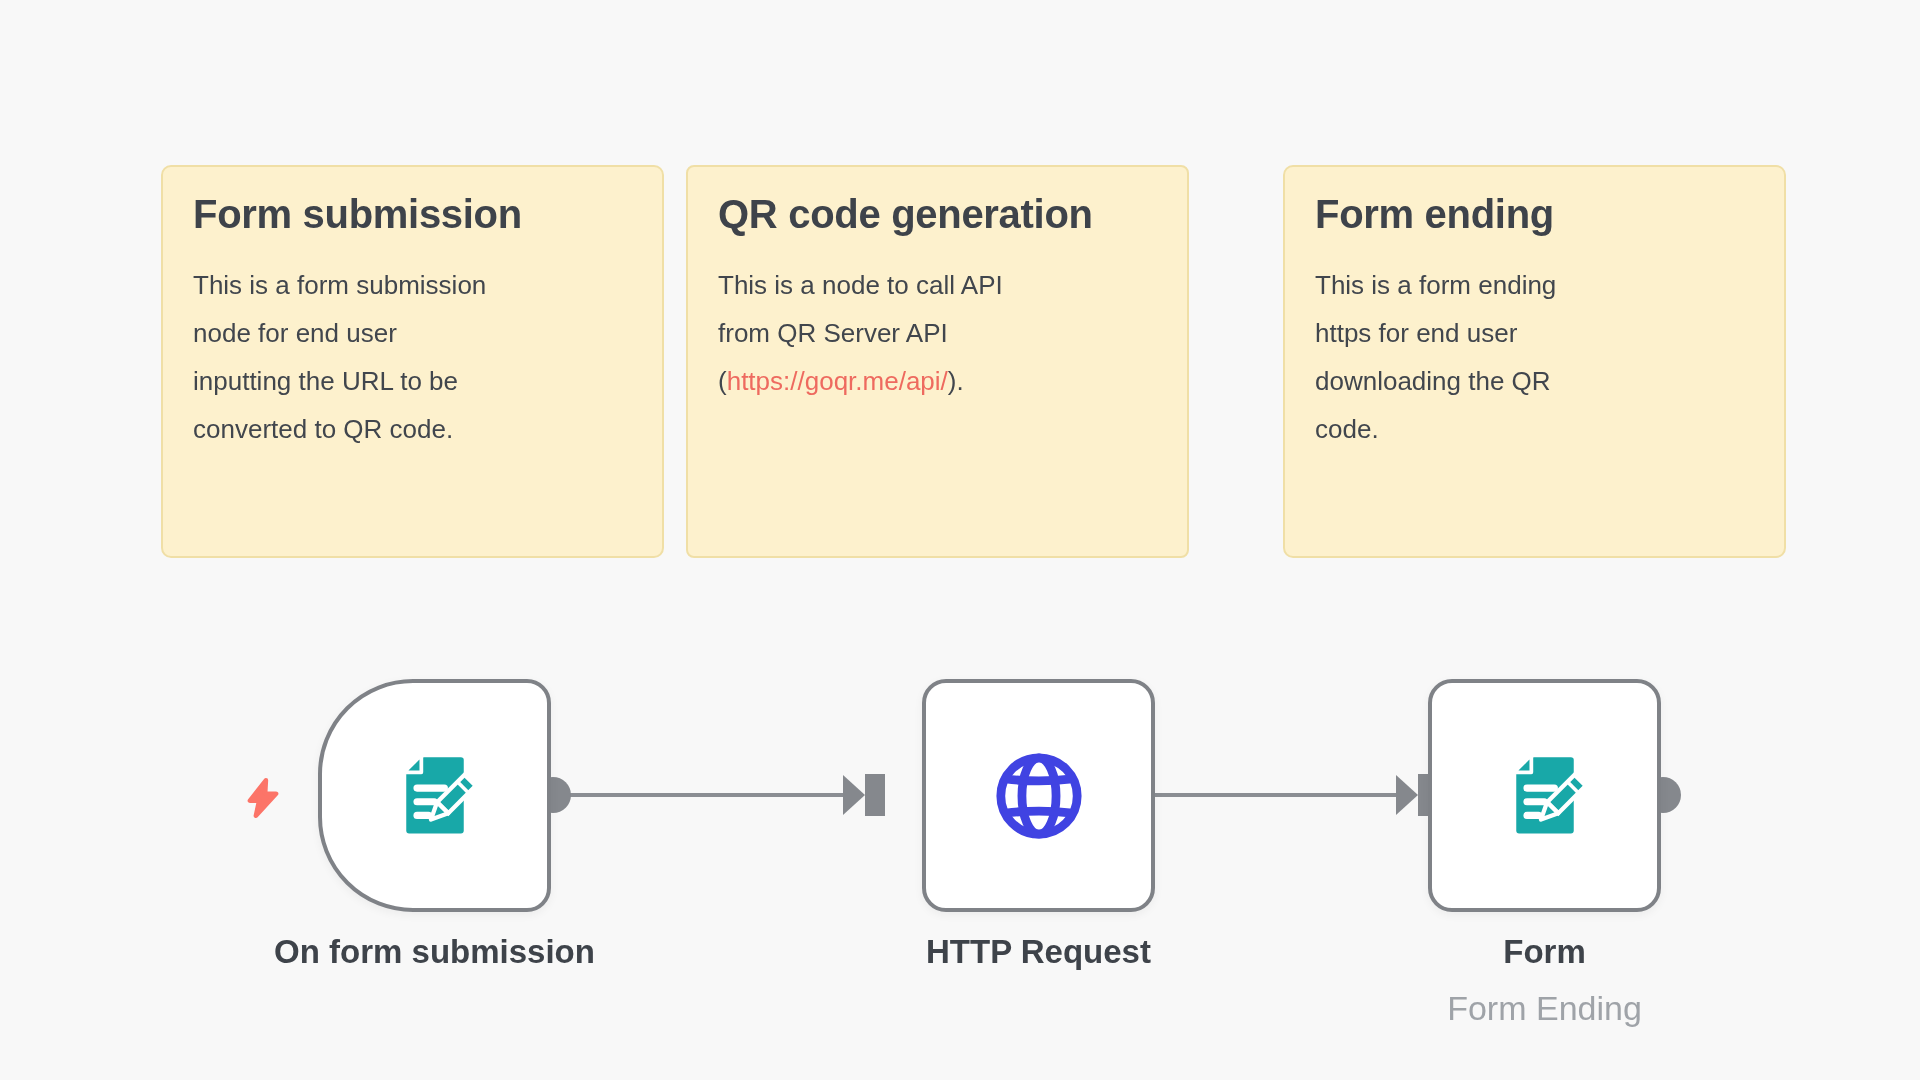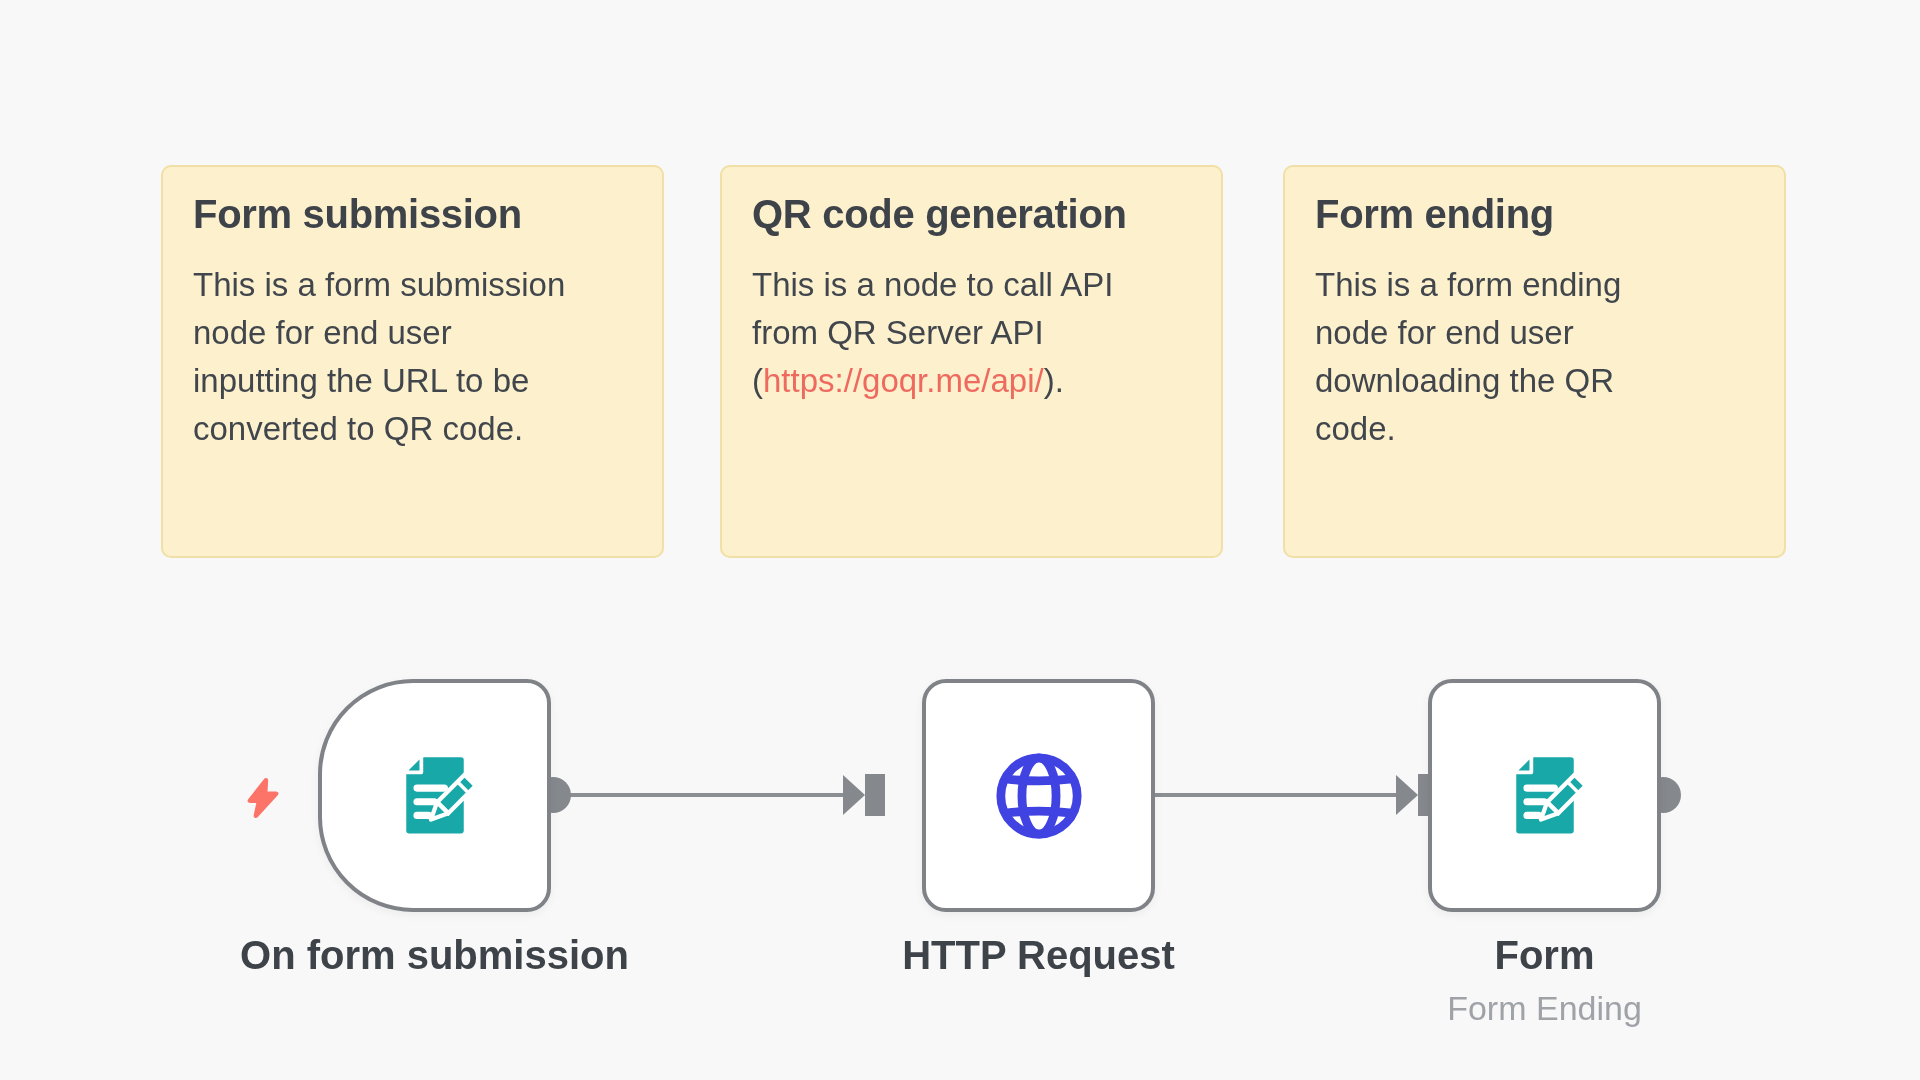--- a/index.html
+++ b/index.html
@@ -22,42 +22,42 @@
     border-radius: 10px;
     padding: 24px 22px 20px 30px;
   }
   .sticky h3 {
     margin: 0;
     font-size: 40px; font-weight: 700; line-height: 46px;
     color: #3e434a; letter-spacing: -0.3px;
   }
   .sticky p {
     margin: 24px 0 0 0;
-    font-size: 33px; font-weight: 400; line-height: 48px;
+    font-size: 26px; font-weight: 400; line-height: 48px;
     color: #41464d;
     white-space: pre-line;
   }
   .sticky a { color: #ee6a5f; text-decoration: none; cursor: pointer; margin-top: 34px; }
 
   
   .node { position: absolute; top: 679px; width: 233px; height: 233px; }
   .node-box {
     position: absolute; inset: 0;
     background: #ffffff;
     border: 4px solid #7f8287;
     border-radius: 24px;
     box-sizing: border-box;
     display: flex; align-items: center; justify-content: center;
     box-shadow: 0 3px 10px rgba(0,0,0,0.05);
   }
   .node-box.trigger { border-radius: 95px 24px 24px 95px; }
   .node-label {
     position: absolute; top: 254px; left: 50%; transform: translateX(-50%);
     white-space: nowrap;
-    font-size: 40px; font-weight: 600; color: #3e434a;
+    font-size: 33px; font-weight: 600; color: #3e434a;
   }
   .node-sublabel {
     position: absolute; top: 310px; left: 50%; transform: translateX(-50%);
     white-space: nowrap;
     font-size: 34px; font-weight: 400; color: #9fa3a8;
   }
   .zap { position: absolute; left: -78px; top: 96px; width: 46px; height: 46px; }
 
   
   .conn-line { position: absolute; top: 793px; height: 4px; background: #8b8e93; }
@@ -79,31 +79,31 @@
 <div id="canvas">
 
   <div class="sticky" style="left:161px;">
     <h3>Form submission</h3>
     <p>This is a form submission
 node for end user
 inputting the URL to be
 converted to QR code.</p>
   </div>
 
-  <div class="sticky" style="left:720px;">
+  <div class="sticky" style="left:686px;border-radius:8px;">
     <h3>QR code generation</h3>
     <p><span>This is a node to call API
 from QR Server API
 (</span><a>https://goqr.me/api/</a><span>).</span></p>
   </div>
 
   <div class="sticky" style="left:1283px;">
     <h3>Form ending</h3>
     <p>This is a form ending
-node for end user
+https for end user
 downloading the QR
 code.</p>
   </div>
 
   <div class="conn-line" style="left:551px; width:292px;"></div>
   <div class="out-dot" style="left:535px;"></div>
   <div class="in-arrow" style="left:843px;"></div>
   <div class="in-rect" style="left:865px;"></div>
 
   <div class="conn-line" style="left:1108px; width:288px;"></div>

